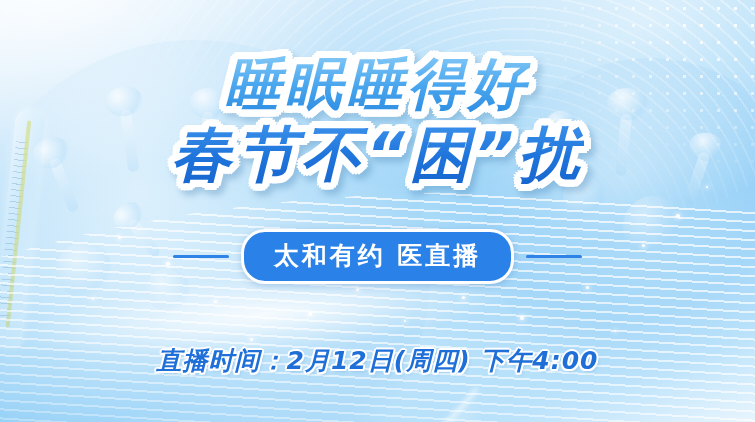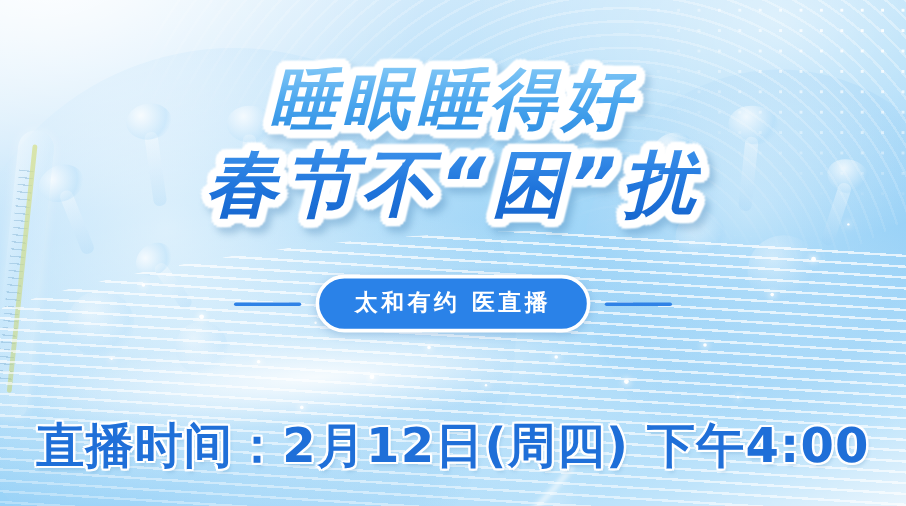--- a/index.html
+++ b/index.html
@@ -173,39 +173,40 @@
     width:56px;height:3px;border-radius:2px;background:#2f82e6;
   }
   .sub-pill{
     background:#2a82e8;
     border:3px solid #ffffff;
     border-radius:24px;
     padding:7px 30px 9px;
     color:#ffffff;
     font-family:"DejaVu Sans","Liberation Sans",sans-serif;
     font-weight:bold;
-    font-size:19px;
+    font-size:25px;
     letter-spacing:3px;
     white-space:nowrap;
     box-shadow:0 2px 7px rgba(40,100,170,.26);
   }
 
   .time-line{
     position:absolute;left:0;right:0;top:344px;
     text-align:center;
     font-family:"DejaVu Sans","Liberation Sans",sans-serif;
     font-weight:bold;
-    font-size:40px;
+    font-size:25px;
     letter-spacing:1px;
     color:#1f6fd8;
     white-space:nowrap;
     text-shadow:
       2px 0 0 #fff, -2px 0 0 #fff, 0 2px 0 #fff, 0 -2px 0 #fff,
       1.5px 1.5px 0 #fff, -1.5px 1.5px 0 #fff, 1.5px -1.5px 0 #fff, -1.5px -1.5px 0 #fff,
       2px 3px 3px rgba(70,130,180,.22);
+    font-style: italic;
   }
 </style>
 </head>
 <body>
 
 <div class="poster">
 
   <div class="layer">
 
     <div class="sphere"></div>

